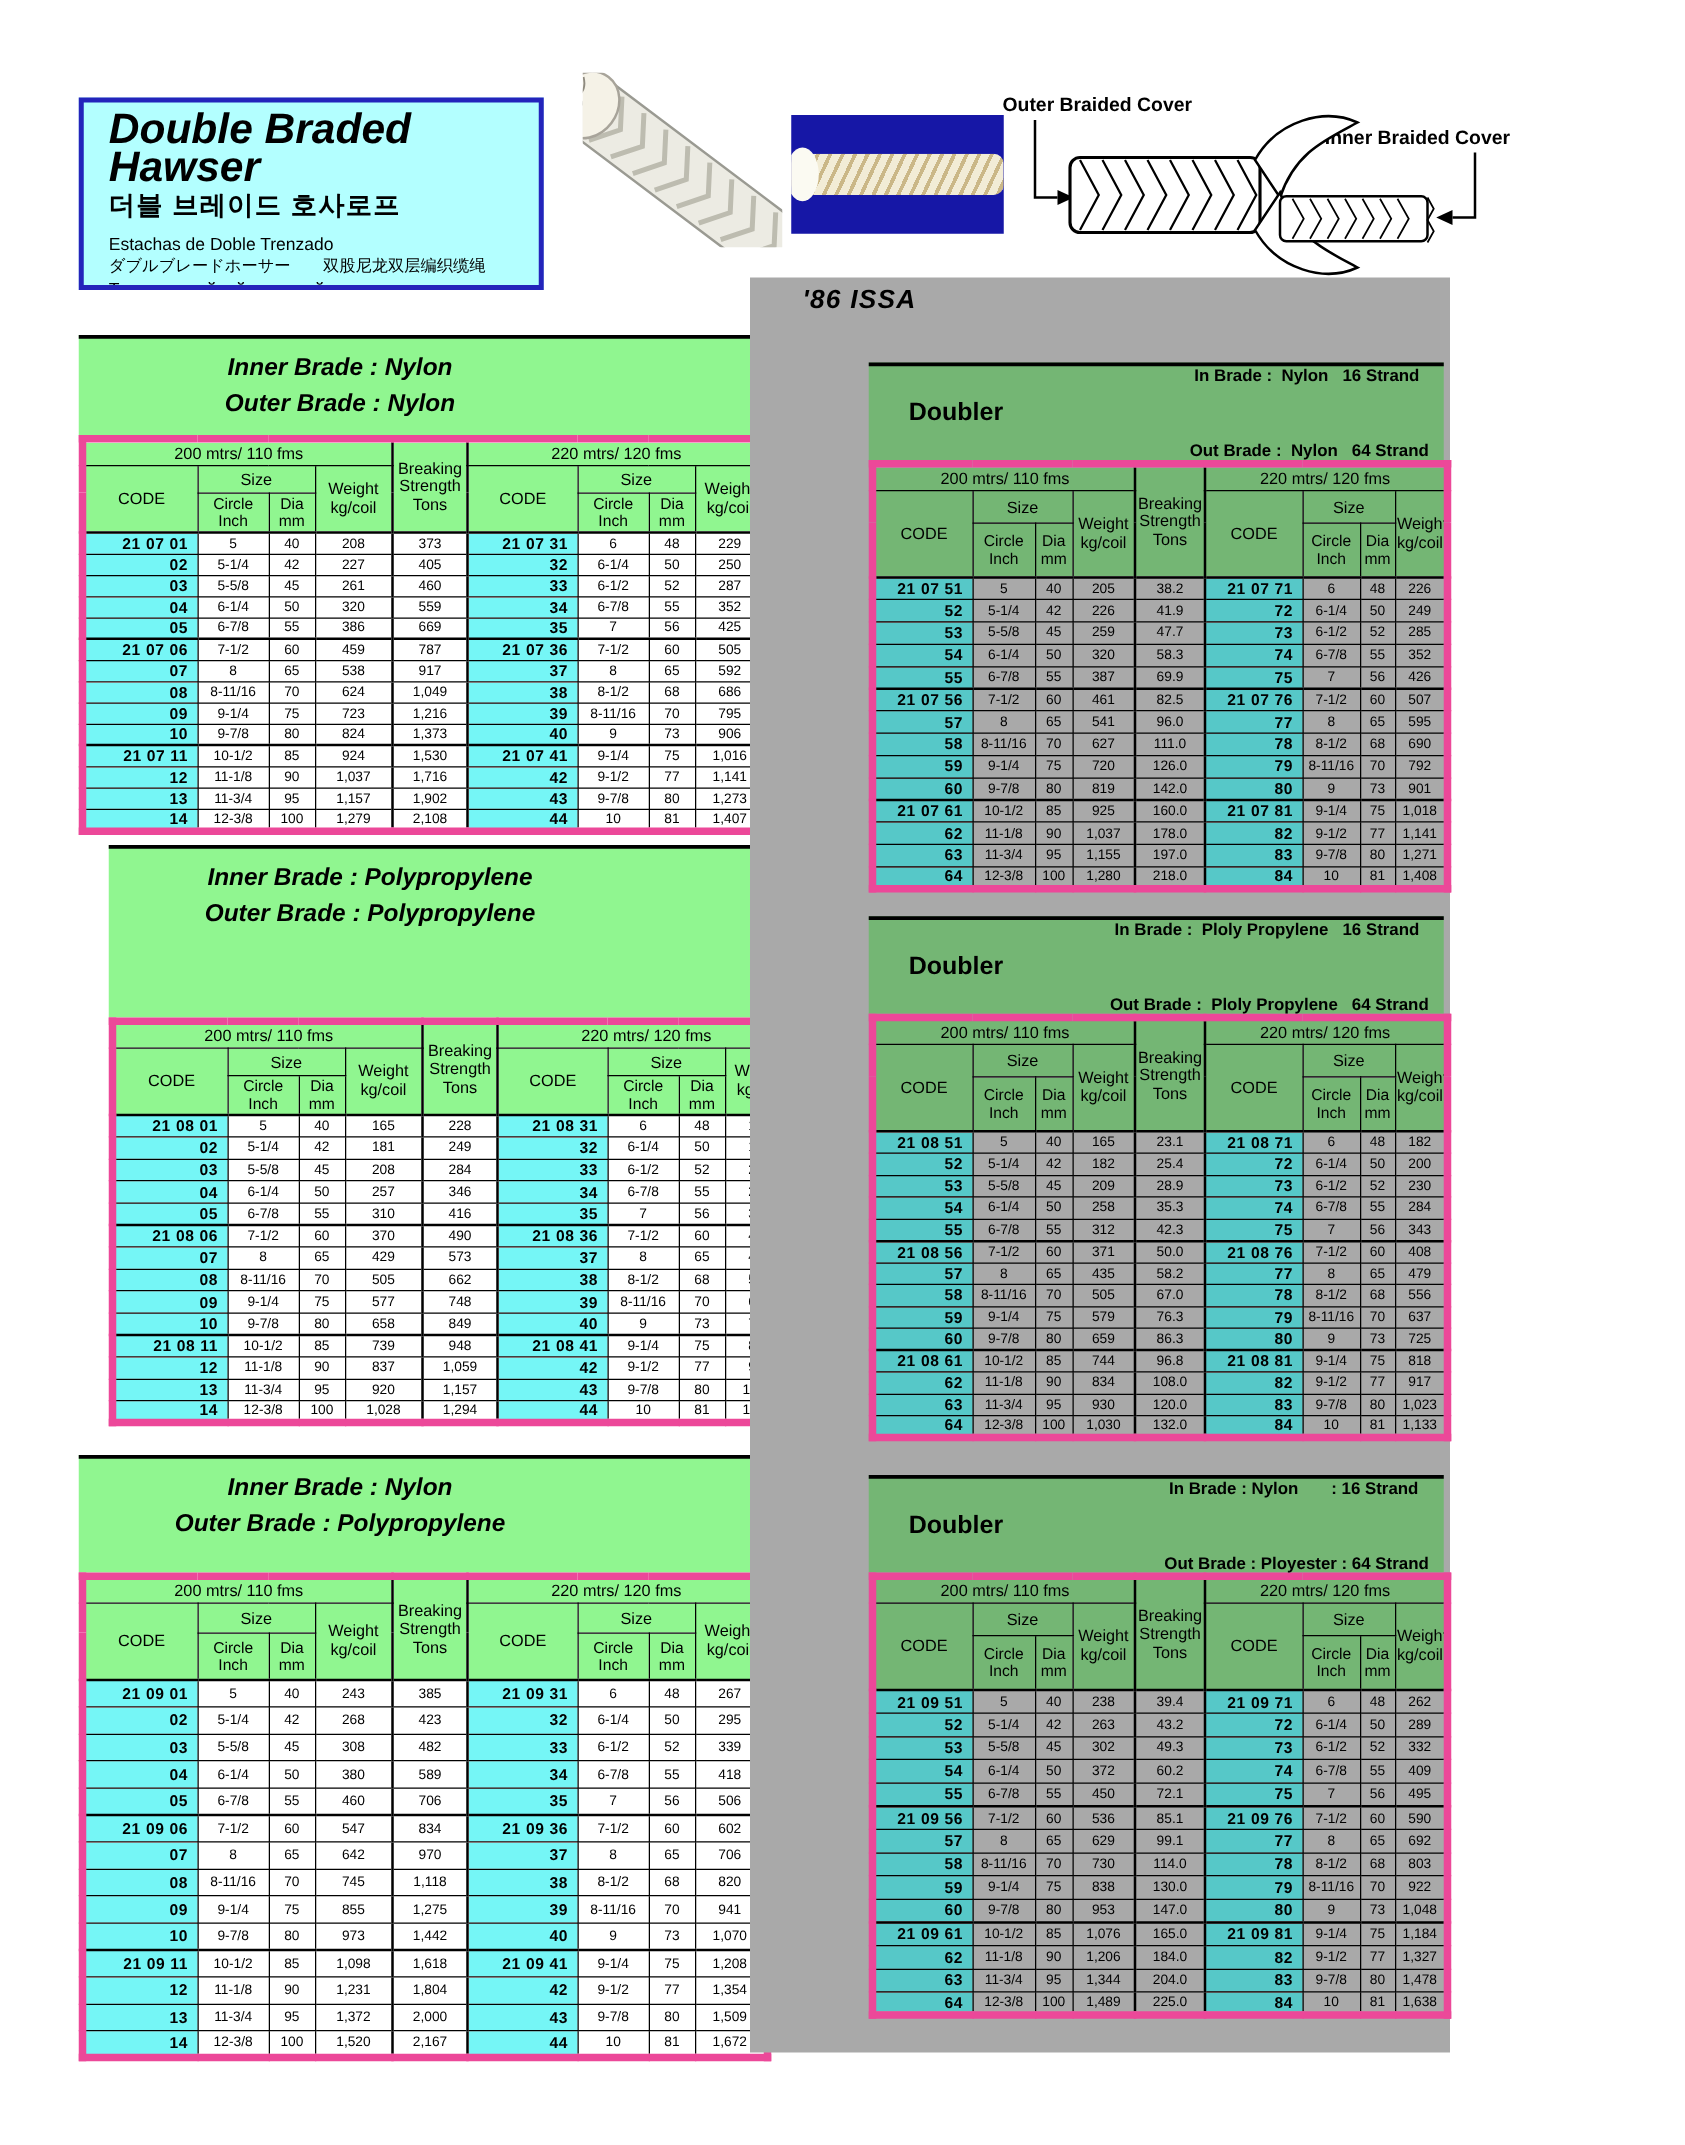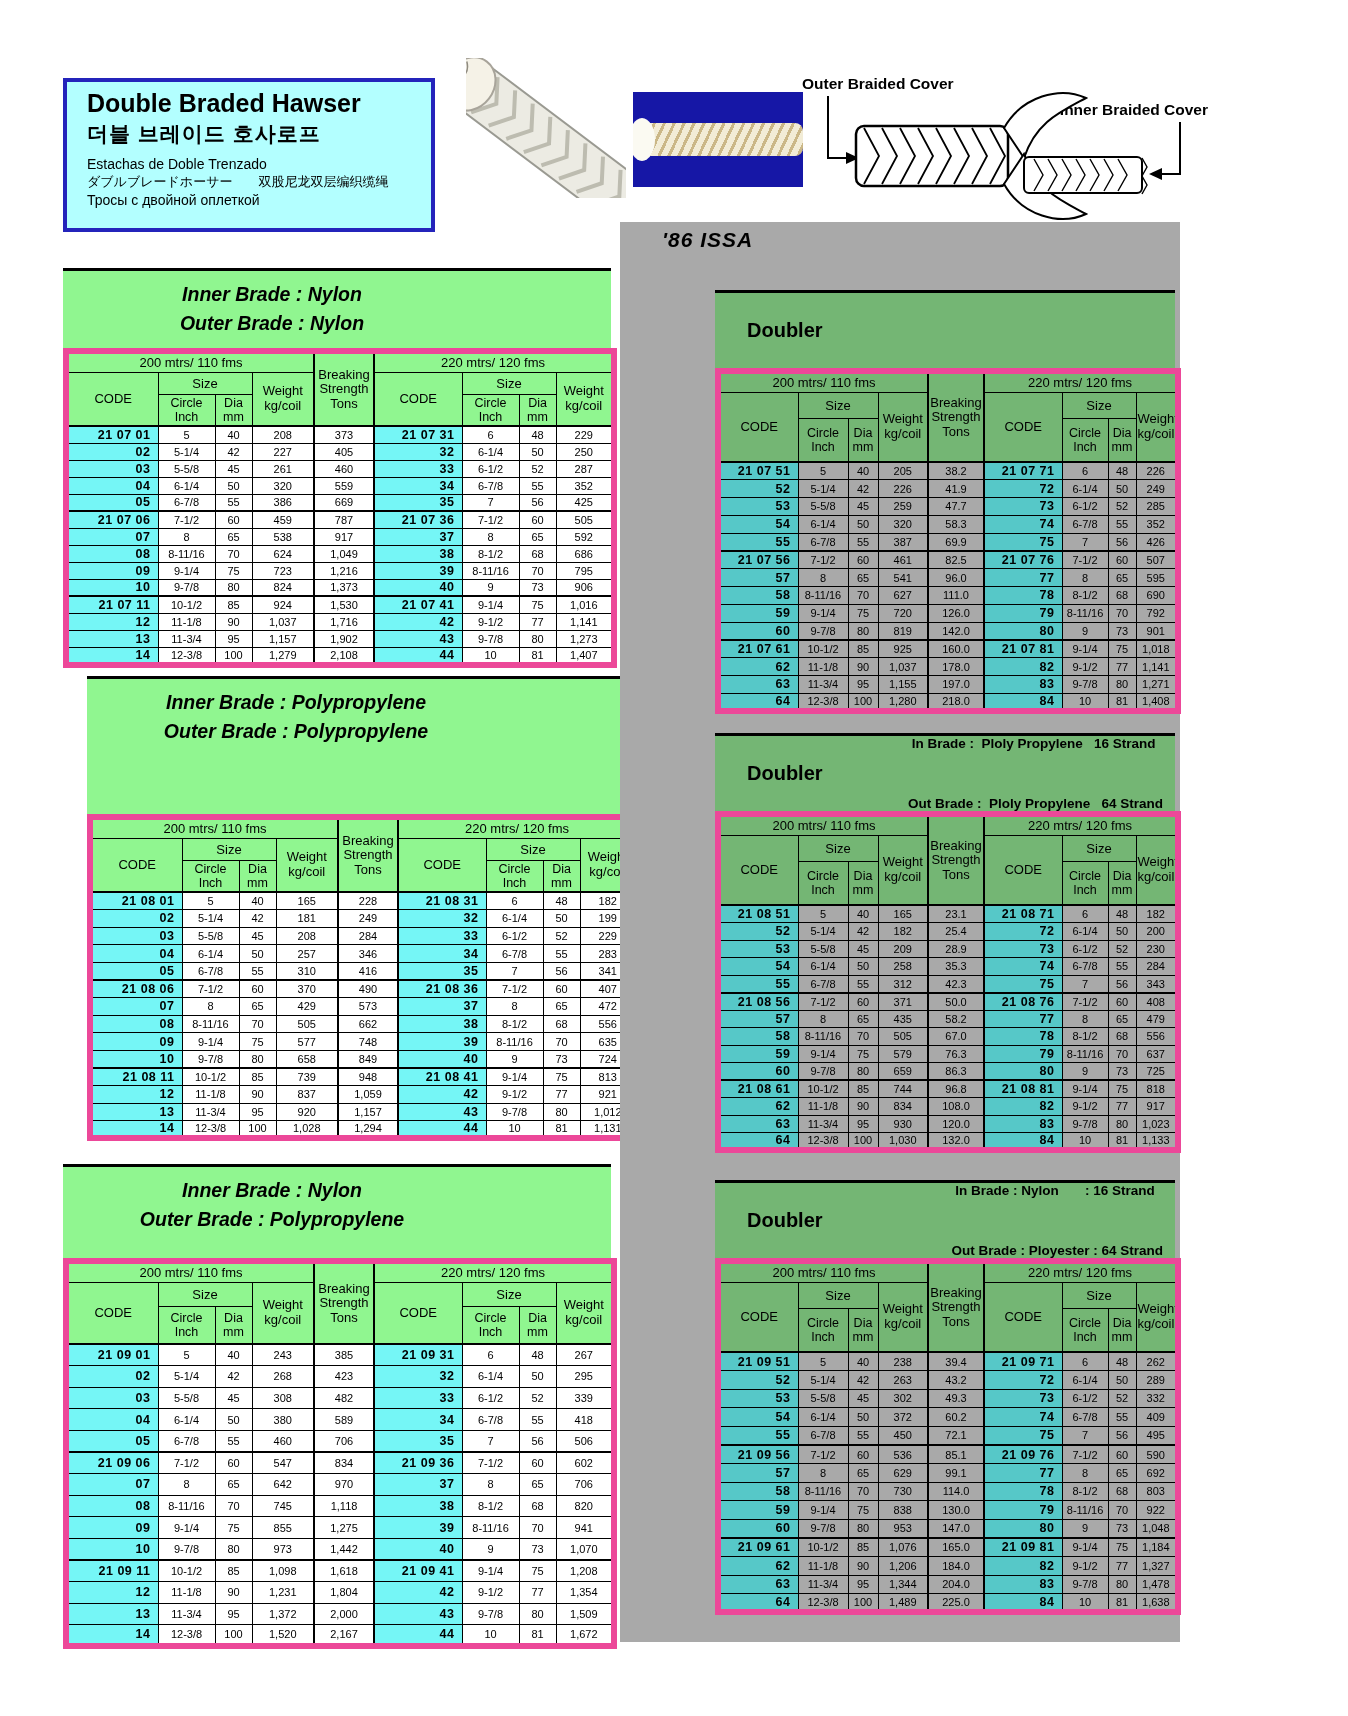--- a/index.html
+++ b/index.html
@@ -6,35 +6,35 @@
   body{
     width:1348px;height:1716px;position:relative;background:#ffffff;
     font-family:"Liberation Sans","DejaVu Sans",sans-serif;color:#000;
   }
   
   .tbox{
     position:absolute;left:63px;top:78px;width:372px;height:154px;box-sizing:border-box;
     background:var(--title-box-bg,#b3ffff);border:4px solid var(--title-box-border,#2424bb);
     padding:6px 0 0 20px;overflow:hidden;
   }
-  .tbox .en{font-weight:bold;font-size:25px;line-height:31px;}
+  .tbox .en{font-style:italic;font-weight:bold;font-size:34px;line-height:31px;}
   .tbox .ko{font-weight:bold;font-size:21px;line-height:29px;letter-spacing:1px;}
   .tbox .es{font-size:14px;line-height:18px;margin-top:7px;}
   .tbox .ja{font-size:13px;line-height:18px;}
   .tbox .ru{font-size:14px;line-height:18px;}
   .photo1{position:absolute;left:466px;top:58px;width:160px;height:140px;overflow:hidden;}
   .photo2{position:absolute;left:633px;top:92px;width:170px;height:95px;background:#1617a6;overflow:hidden;}
   .photo2 .band{
     position:absolute;left:0;top:31px;width:170px;height:33px;background:#f2ecd6;border-radius:8px;
     background-image:repeating-linear-gradient(115deg,rgba(170,140,70,.55) 0 3px,rgba(255,255,255,0) 3px 9px);
   }
   .photo2 .fray{position:absolute;left:-4px;top:26px;width:26px;height:43px;background:#fbfaf2;border-radius:50%;}
   .diagram{position:absolute;left:798px;top:70px;width:414px;height:152px;}
   
-  .panel{position:absolute;left:620px;top:222px;width:560px;height:1420px;background:var(--panel-gray,#a9a9a9);}
+  .panel{position:absolute;left:600px;top:222px;width:560px;height:1420px;background:var(--panel-gray,#a9a9a9);}
   .issa{position:absolute;left:42px;top:6px;font-style:italic;font-weight:bold;font-size:21px;letter-spacing:1px;}
   
   .sec{position:absolute;}
   .lsec{left:63px;width:548px;}
   .sec-t1{top:268px;}  .sec-t2{top:676px;padding-left:24px;}  .sec-t3{top:1164px;}
   .dsec{left:95px;width:460px;}
   .sec-d1{top:68px;}   .sec-d2{top:511px;}  .sec-d3{top:958px;}
   
   .ttl{box-sizing:border-box;border-top:3px solid #000;}
   .lsec .ttl{
@@ -815,20 +815,24 @@
       </tbody>
   </table>
 </div>
 
 <div class="panel">
   <div class="issa">'86 ISSA</div>
 
   <div class="sec dsec sec-d1">
     <div class="ttl">
       <div class="dname">Doubler</div>
+      <div class="dlines">
+        <div> In Brade :  Nylon   16 Strand</div>
+        <div>Out Brade :  Nylon   64 Strand</div>
+      </div>
     </div>
     <table>
       <colgroup>
           <col class="w-c1">
           <col class="w-in">
           <col class="w-mm">
           <col class="w-w1">
           <col class="w-bs">
           <col class="w-c2">
           <col class="w-in2">

